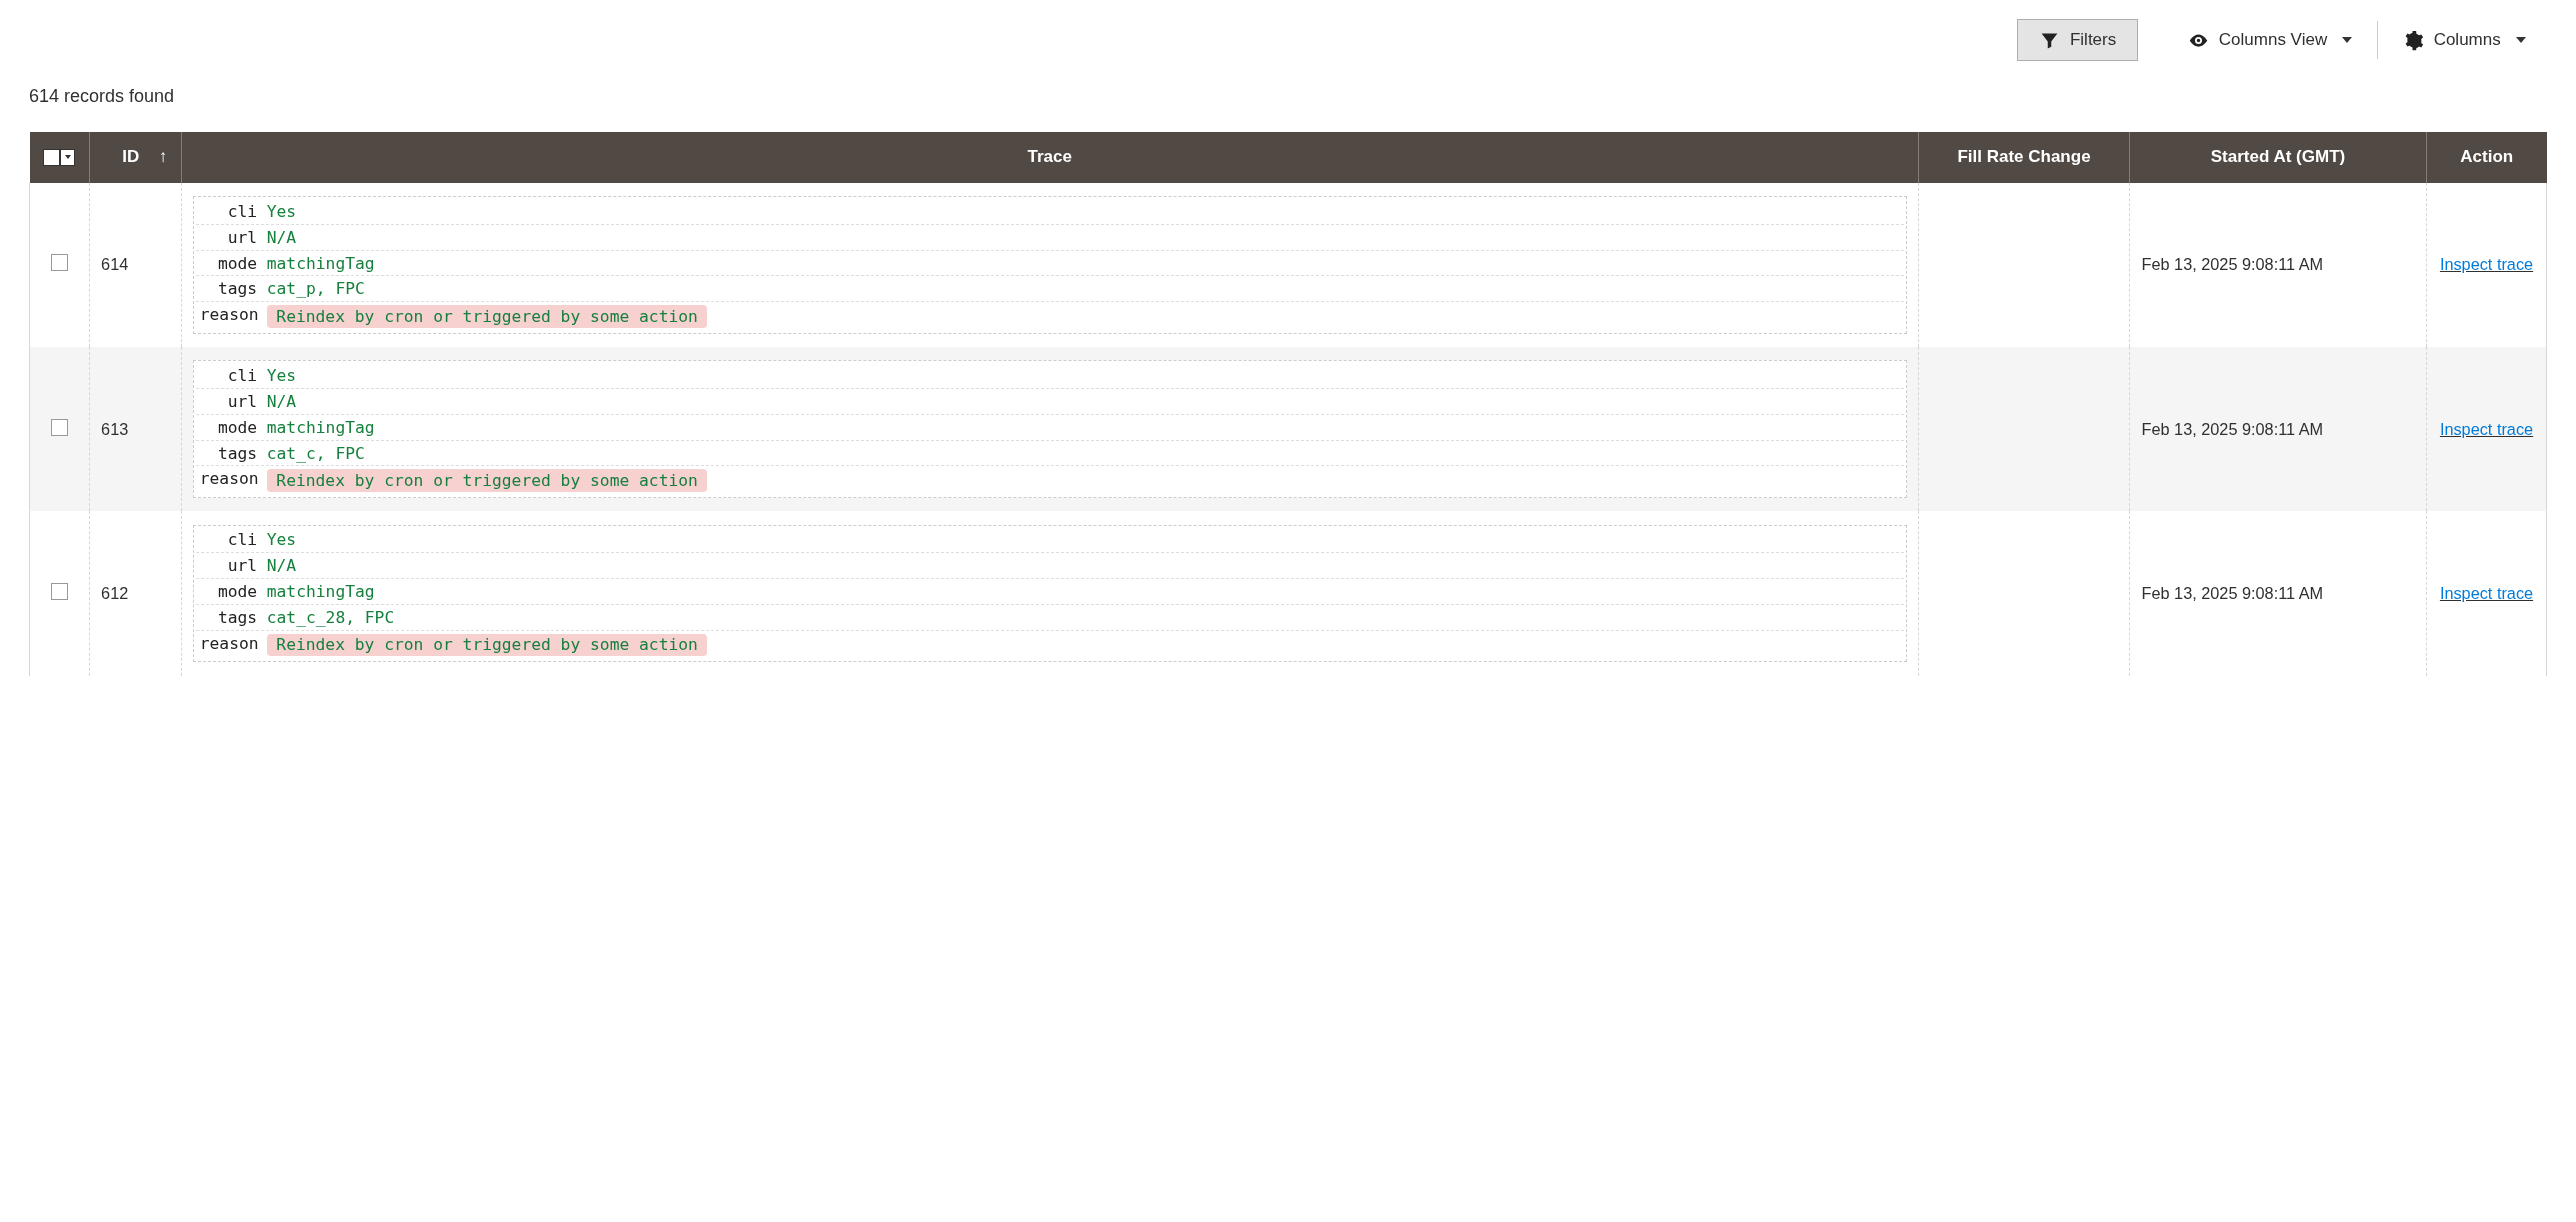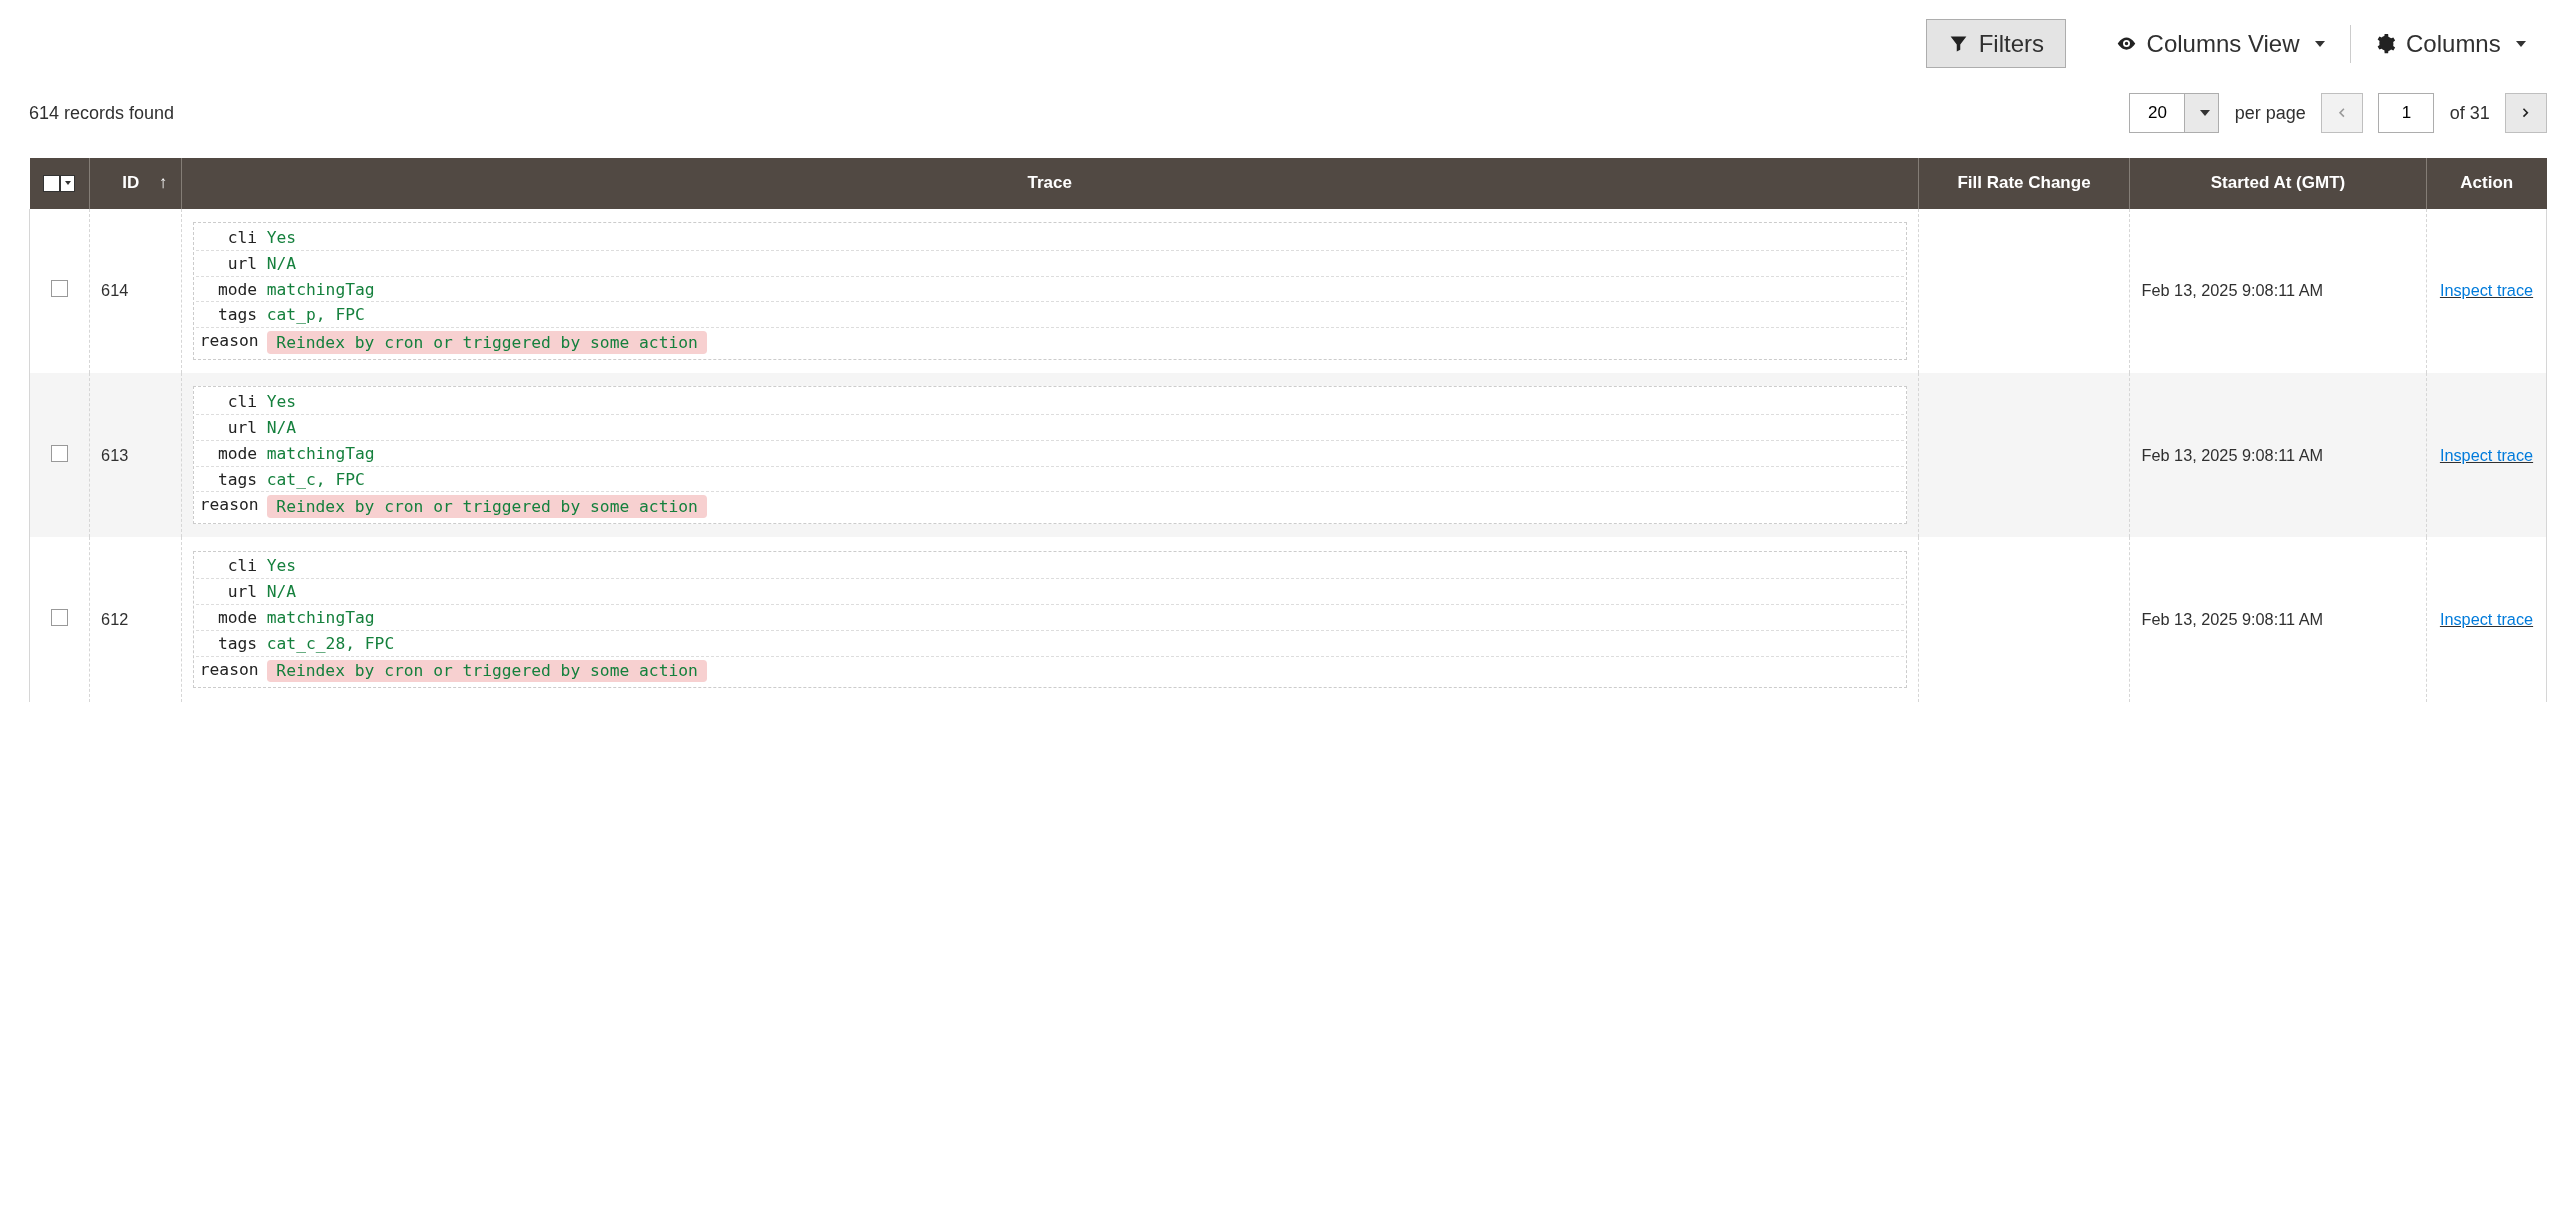--- a/index.html
+++ b/index.html
@@ -18,21 +18,21 @@
     justify-content: flex-end;
     align-items: center;
     gap: 0;
     margin-bottom: 25px;
   }
   .btn {
     display: inline-flex;
     align-items: center;
     gap: 9.6px;
     padding: 9.6px 21px;
-    font-size: 24px;
+    font-size: 17px;
     cursor: pointer;
     user-select: none;
   }
   .btn-filters {
     background: #e4e4e4;
     border: 1px solid #adadad;
     margin-right: 29px;
   }
   .btn-plain {
     background: transparent;
@@ -207,46 +207,20 @@
         <path d="M12 8a4 4 0 100 8 4 4 0 000-8zm9 4a7.9 7.9 0 00-.2-1.8l2.2-1.7-2-3.4-2.6 1a8 8 0 00-3.1-1.8L15 1h-4l-.3 2.3A8 8 0 007.6 5l-2.6-1-2 3.4 2.2 1.7A7.9 7.9 0 005 12c0 .6.1 1.2.2 1.8L3 15.5l2 3.4 2.6-1a8 8 0 003.1 1.8L11 23h4l.3-2.3a8 8 0 003.1-1.8l2.6 1 2-3.4-2.2-1.7c.1-.6.2-1.2.2-1.8z"></path>
       </svg>
     <span>Columns</span>
     <span class="caret-down"></span>
   </div>
 </div>
 
 <div class="meta-row">
   <div class="records-found">614 records found</div>
 
-  <div class="pagination">
-    <div class="perpage">
-      <input value="20" style="">
-      <div class="dd">
-          <span class="caret-down"></span>
-        </div>
-    </div>
-    <span>per page</span>
-
-    <div class="pagenav disabled">
-      <svg class="ico" style="width:13.4px;height:13.4px;fill:#999" viewBox="0 0 24 24">
-          <path d="M15 4l-8 8 8 8 2-2-6-6 6-6z"></path>
-        </svg>
-    </div>
-
-    <div class="pagebox">
-      <input value="1" style="">
-    </div>
-    <span>of 31</span>
-
-    <div class="pagenav">
-      <svg class="ico" style="width:13.4px;height:13.4px" viewBox="0 0 24 24">
-          <path d="M9 4l8 8-8 8-2-2 6-6-6-6z"></path>
-        </svg>
-    </div>
-  </div>
 </div>
 
 <table class="data">
   <thead>
     <tr>
       <th class="col-check">
         <div class="hdr-check">
           <span class="cb"></span>
           <span class="dd">
               <span></span>

